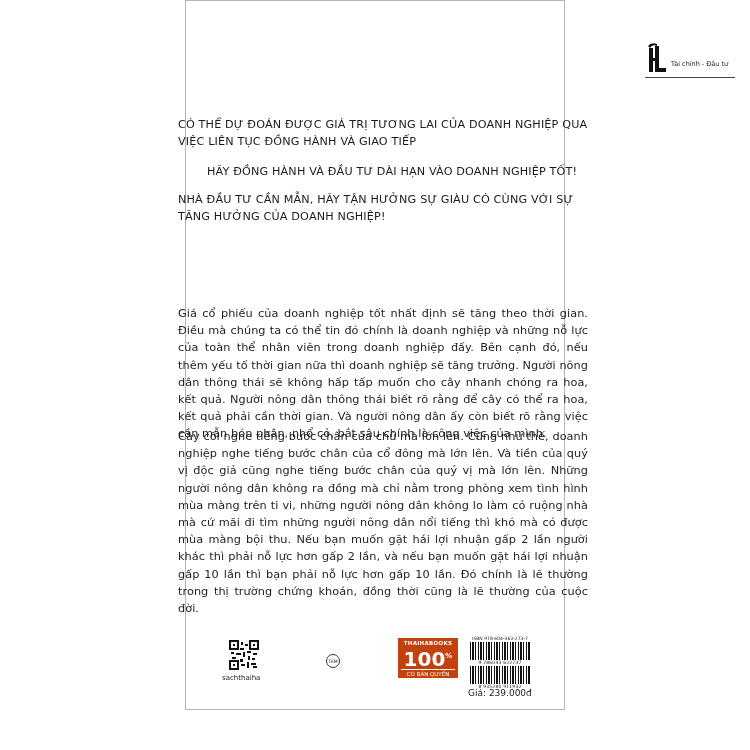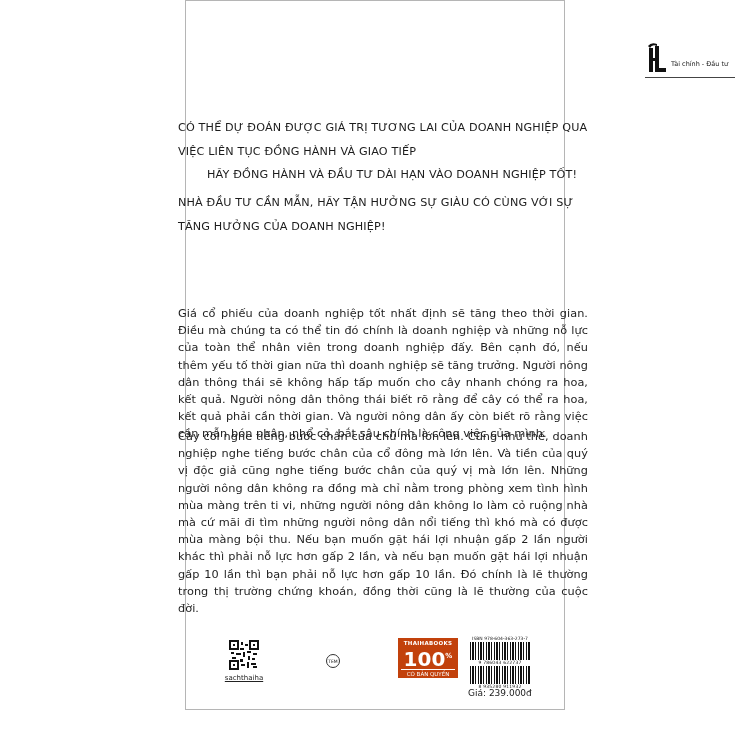--- a/index.html
+++ b/index.html
@@ -13,35 +13,35 @@
     border-top: 1px solid #b5b5b5; box-sizing: border-box; background: #fff;
   }
   .logo {
     position: absolute; left: 645px; top: 42px; width: 90px; height: 36px; text-align: right;
   }
   .logo-rule { position: absolute; left: 0; right: 0; bottom: 0; height: 1px; background: #444; }
   .logo-mark { position: absolute; left: 0; top: 0; width: 22px; height: 32px; }
   .logo-text { position: absolute; left: 26px; top: 18px; font-size: 6.5px; color: #222; white-space: nowrap; }
 
   .heading {
-    position: absolute; left: 178px; width: 420px; font-size: 11.2px; line-height: 24px;
+    position: absolute; left: 178px; width: 420px; font-size: 11.2px; line-height: 17px;
     letter-spacing: 0.15px; color: #1c1c1c;
   }
   .h1 { top: 116px; }
   .h2 { top: 163px; margin-left: 29px; }
   .h3 { top: 191px; }
   .body-p {
     position: absolute; left: 178px; width: 410px; font-size: 11.3px; line-height: 17.2px;
     color: #1e1e1e; text-align: justify; letter-spacing: 0.05px;
   }
   .p1 { top: 263px; margin-top: 42px; }
   .p2 { top: 428px; }
 
   .qr { position: absolute; left: 229px; top: 640px; width: 30px; height: 30px; }
-  .qr-label { position: absolute; left: 222px; top: 674px; width: 44px; text-align: center; font-size: 7px; color: #222; text-decoration: underline; }
+  .qr-label { position: absolute; left: 222px; top: 674px; width: 44px; text-align: left; font-size: 7px; color: #222; }
   .stamp {
     position: absolute; left: 326px; top: 654px; width: 14px; height: 14px; border-radius: 50%;
     border: 1px solid #333; font-size: 4.5px; line-height: 14px; text-align: center; color: #222; box-sizing: border-box;
   }
   .badge {
     position: absolute; left: 398px; top: 638px; width: 60px; height: 40px; background: #c2410c; color: #fff;
     box-sizing: border-box; padding: 2px 3px;
   }
   .badge-top { font-size: 5.5px; text-align: center; letter-spacing: 0.3px; font-weight: bold; }
   .badge-num { font-size: 20px; font-weight: bold; text-align: center; line-height: 20px; }

